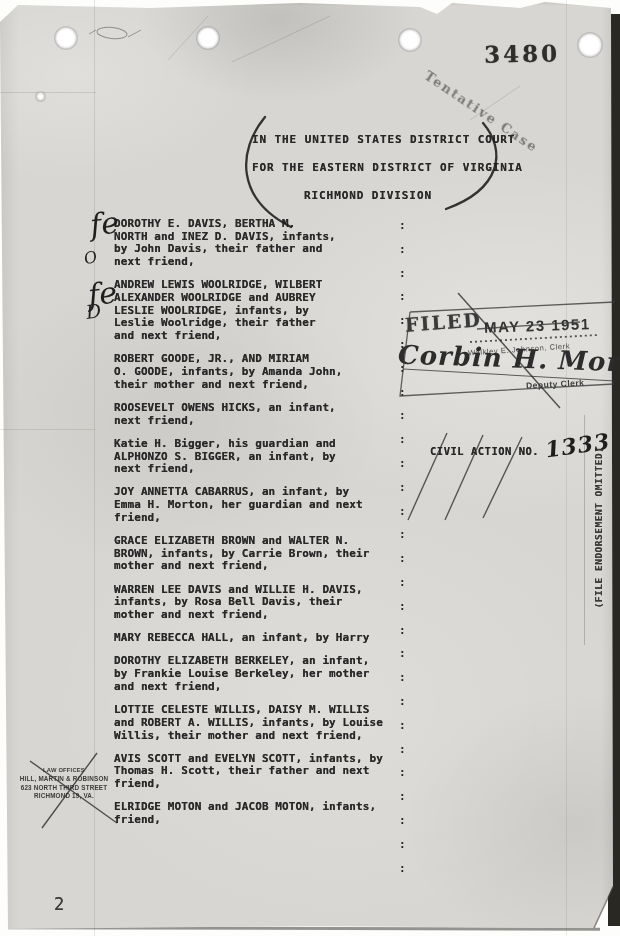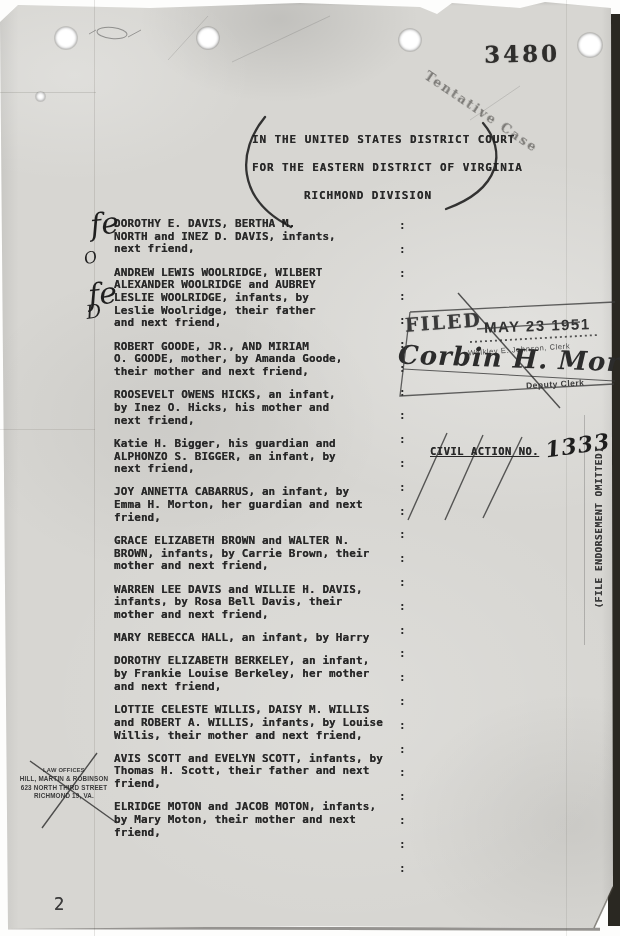--- a/index.html
+++ b/index.html
@@ -46,21 +46,21 @@
   .filed-word{position:absolute;left:405px;top:311px;font-size:19px;font-weight:700;
         letter-spacing:2px;color:#3a3a3a;transform:rotate(-4deg);text-shadow:0 0 1px rgba(70,70,70,.7);}
   .filed-date{position:absolute;left:484px;top:317px;font-size:15px;font-weight:700;
         font-family:"Liberation Sans",sans-serif;letter-spacing:1.5px;color:#333;transform:rotate(-2deg);white-space:nowrap;}
   .clerk-line{position:absolute;left:468px;top:345px;font-family:"Liberation Sans",sans-serif;
         font-size:7.5px;letter-spacing:.6px;color:#4a4a4a;transform:rotate(-4deg);white-space:nowrap;}
   .signature{position:absolute;left:398px;top:344px;font-size:26px;font-weight:600;
         letter-spacing:1px;transform:rotate(2deg);color:#2c2c2c;white-space:nowrap;}
   .deputy-line{position:absolute;left:526px;top:379px;font-family:"Liberation Sans",sans-serif;
         font-size:8.5px;font-weight:700;letter-spacing:.5px;color:#3c3c3c;transform:rotate(-3deg);white-space:nowrap;}
-  .civil-label{position:absolute;left:430px;top:445px;font-size:10.5px;letter-spacing:.5px;white-space:nowrap;text-decoration:underline;}
+  .civil-label{position:absolute;left:430px;top:445px;font-size:10.5px;letter-spacing:.5px;white-space:nowrap;}
   .civil-number{position:absolute;left:545px;top:432px;font-size:22px;font-weight:700;
         transform:rotate(-8deg);letter-spacing:1px;color:#1e1e1e;}
   .endorsement{position:absolute;left:478px;top:522px;width:240px;text-align:center;
         transform:rotate(-90deg);font-size:9.5px;font-weight:700;letter-spacing:.5px;color:#3a3a3a;white-space:nowrap;}
   .endorse-line{position:absolute;left:584px;top:415px;width:1px;height:230px;background:rgba(50,50,50,.25);}
   .law-office{position:absolute;left:16px;top:766px;width:96px;text-align:center;
         font-family:"Liberation Sans",sans-serif;font-size:6.3px;line-height:8.8px;
         letter-spacing:.2px;color:#3a3a3a;font-weight:700;}
   .law-office .lo-small{font-size:5.8px;}
   .page-num{position:absolute;left:54px;top:894px;font-size:17px;color:#3d3d3d;font-weight:400;}
@@ -95,37 +95,37 @@
   <div class="court-header type">
     <div>IN THE UNITED STATES DISTRICT COURT</div>
     <div>FOR THE EASTERN DISTRICT OF VIRGINIA</div>
     <div>RICHMOND DIVISION</div>
   </div>
 
   <div class="parties type">
       <div class="party">
         <div>DOROTHY E. DAVIS, BERTHA M.</div>
         <div>NORTH and INEZ D. DAVIS, infants,</div>
+        <div>by John Davis, their father and</div>
         <div>next friend,</div>
       </div>
       <div class="party">
         <div>ANDREW LEWIS WOOLRIDGE, WILBERT</div>
         <div>ALEXANDER WOOLRIDGE and AUBREY</div>
         <div>LESLIE WOOLRIDGE, infants, by</div>
         <div>Leslie Woolridge, their father</div>
         <div>and next friend,</div>
       </div>
       <div class="party">
         <div>ROBERT GOODE, JR., AND MIRIAM</div>
-        <div>O. GOODE, mother, by Amanda Goode,</div>
+        <div>O. GOODE, infants, by Amanda John,</div>
         <div>their mother and next friend,</div>
       </div>
       <div class="party">
         <div>ROOSEVELT OWENS HICKS, an infant,</div>
-        <div>by Inez O. Hicks, his mother and</div>
         <div>next friend,</div>
       </div>
       <div class="party">
         <div>Katie H. Bigger, his guardian and</div>
         <div>ALPHONZO S. BIGGER, an infant, by</div>
         <div>next friend,</div>
       </div>
       <div class="party">
         <div>JOY ANNETTA CABARRUS, an infant, by</div>
         <div>Emma H. Morton, her guardian and next</div>
@@ -154,21 +154,20 @@
         <div>and ROBERT A. WILLIS, infants, by Louise</div>
         <div>Willis, their mother and next friend,</div>
       </div>
       <div class="party">
         <div>AVIS SCOTT and EVELYN SCOTT, infants, by</div>
         <div>Thomas H. Scott, their father and next</div>
         <div>friend,</div>
       </div>
       <div class="party">
         <div>ELRIDGE MOTON and JACOB MOTON, infants,</div>
-        <div>by Mary Moton, their mother and next</div>
         <div>friend,</div>
       </div>
     </div>
 
   <div class="mark hand" style="left:90px;top:206px;font-size:30px;transform:rotate(-6deg);">fe</div>
   <div class="mark hand" style="left:84px;top:248px;font-size:16px;transform:rotate(-14deg);">O</div>
   <div class="mark hand" style="left:88px;top:276px;font-size:30px;transform:rotate(-6deg);">fe</div>
   <div class="mark hand" style="left:86px;top:300px;font-size:19px;transform:rotate(-8deg);">D</div>
 
   <div class="colons">

